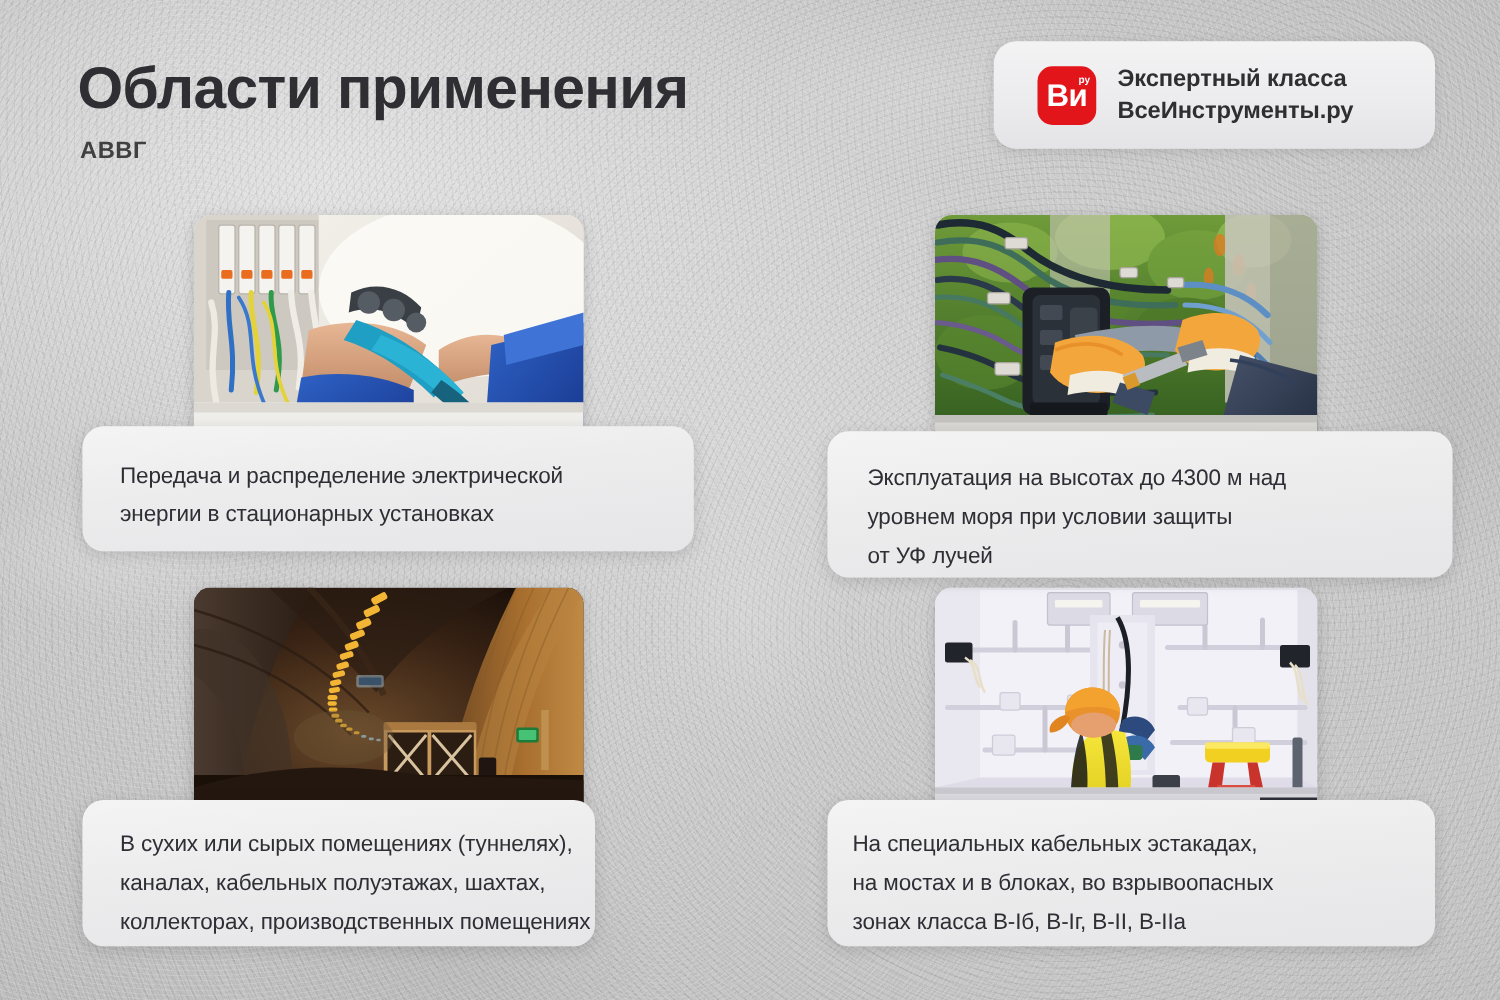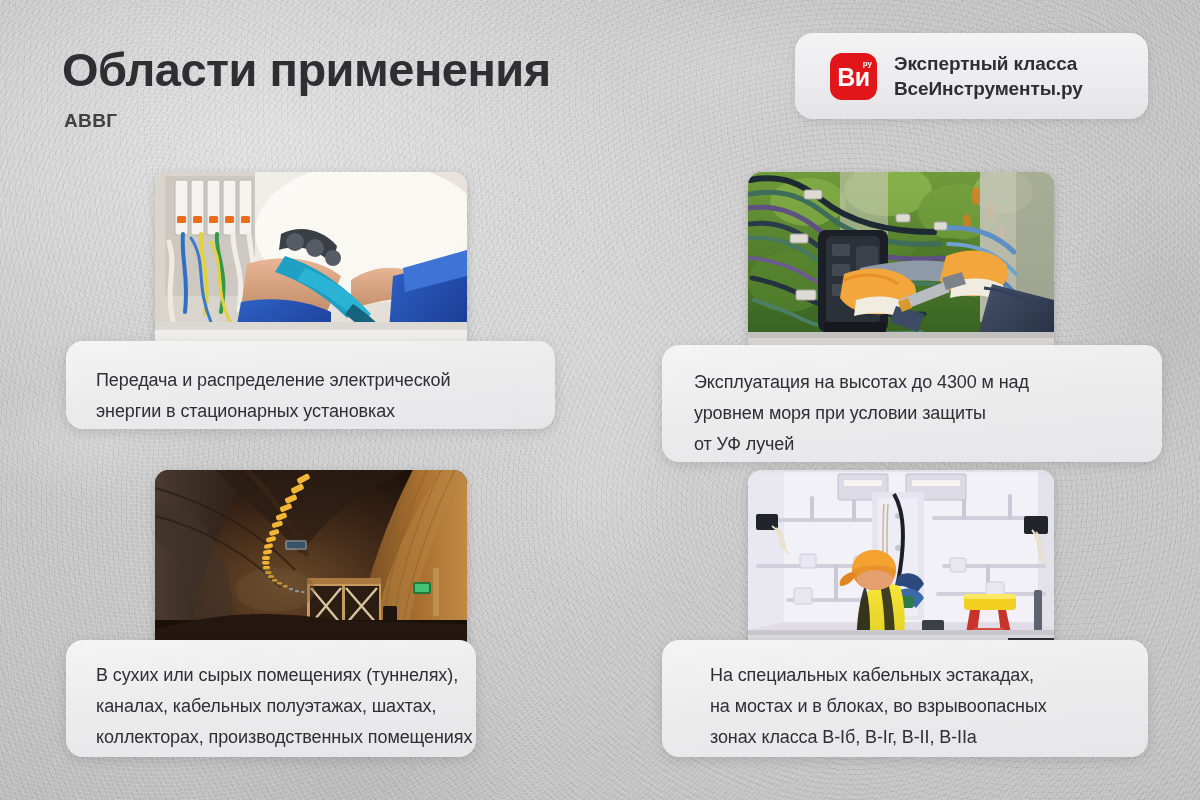--- a/index.html
+++ b/index.html
@@ -151,24 +151,24 @@
     align-items: flex-start;
   }
   .card p {
     margin: 0;
     color: #2e2e35;
     font-size: 18px;
     line-height: 1.72;
     letter-spacing: -0.1px;
     white-space: pre-line;
   }
-  .cardA { left: 66px; top: 341px; width: 489px; height: 88px; padding: 24px 0 0 30px; }
+  .cardA { left: 66px; top: 341px; width: 489px; height: 100px; padding: 24px 0 0 30px; }
   .cardB { left: 662px; top: 345px; width: 500px; height: 117px; padding: 22px 0 0 32px; }
   .cardC { left: 66px; top: 640px; width: 410px; height: 117px; padding: 20px 0 0 30px; }
-  .cardD { left: 662px; top: 640px; width: 486px; height: 117px; padding: 20px 0 0 48px; }
+  .cardD { left: 662px; top: 640px; width: 486px; height: 117px; padding: 20px 0 0 20px; }
 </style>
 </head>
 <body>
 
 <div class="slide">
 
   <div class="bg-base"></div>
   <div class="bg-noise"></div>
   <div class="bg-blotch"></div>
 

